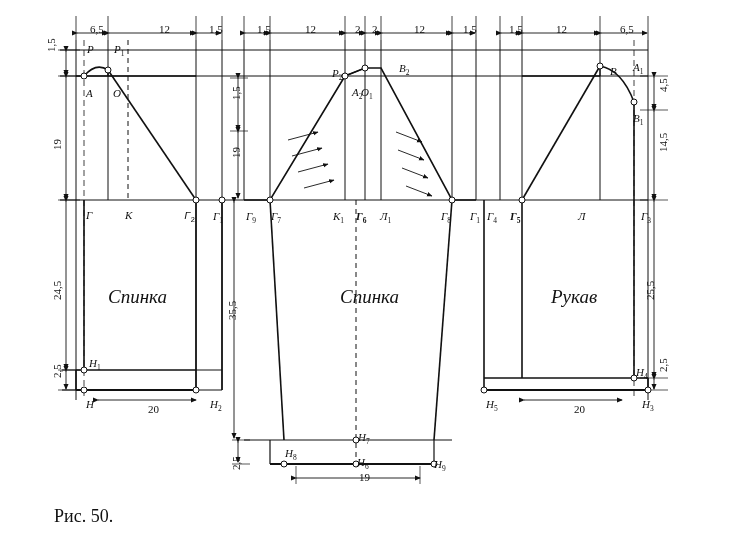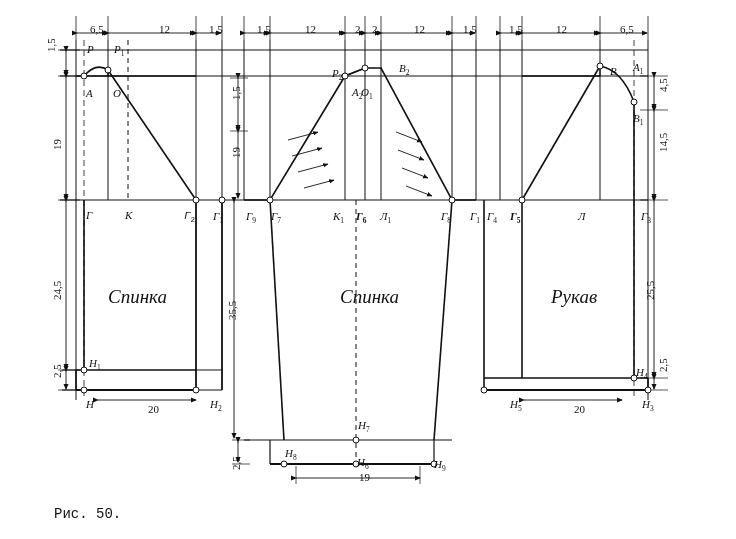--- a/index.html
+++ b/index.html
@@ -4,21 +4,21 @@
 <style>
   html,body{margin:0;padding:0;background:#fff;}
   body{width:736px;height:539px;position:relative;overflow:hidden;
        font-family:"Liberation Serif", serif;color:#111;}
   #sheet{position:absolute;left:0;top:0;width:736px;height:539px;}
   svg{position:absolute;left:0;top:0;width:736px;height:539px;}
   .lbl{position:absolute;font-size:11px;line-height:11px;white-space:nowrap;}
   .lbl i{font-style:italic;}
   .num{position:absolute;font-size:11px;line-height:11px;white-space:nowrap;}
   .part{position:absolute;font-size:19px;font-style:italic;white-space:nowrap;}
-  .cap{position:absolute;font-size:14px;white-space:nowrap;font-family:Liberation Mono, monospace;}
+  .cap{position:absolute;font-size:18px;white-space:nowrap;}
   sub{font-size:7.5px;}
 </style>
 </head>
 <body>
 
 <div id="sheet">
 
   <svg viewBox="0 0 736 539">
     <defs>
       <marker id="ar" markerWidth="7" markerHeight="7" refX="6" refY="3" orient="auto">
@@ -275,23 +275,23 @@
       <div class="lbl" style="left: 441px; top: 211px;"><i>Г</i><sub>8</sub></div>
       <div class="lbl" style="left: 470px; top: 211px;"><i>Г</i><sub>1</sub></div>
       <div class="lbl" style="left: 510px; top: 211px; font-weight: bold;"><i>Г</i><sub>5</sub></div>
       <div class="lbl" style="left: 487px; top: 211px;"><i>Г</i><sub>4</sub></div>
       <div class="lbl" style="left: 578px; top: 211px;"><i>Л</i></div>
       <div class="lbl" style="left: 641px; top: 211px;"><i>Г</i><sub>3</sub></div>
       <div class="lbl" style="left: 610px; top: 66px;"><i>В</i></div>
       <div class="lbl" style="left: 633px; top: 62px;"><i>А</i><sub>1</sub></div>
       <div class="lbl" style="left: 633px; top: 113px;"><i>В</i><sub>1</sub></div>
       <div class="lbl" style="left: 636px; top: 367px;"><i>Н</i><sub>4</sub></div>
-      <div class="lbl" style="left: 486px; top: 399px; margin-left: 24px;"><i>Н</i><sub>5</sub></div>
+      <div class="lbl" style="left: 486px; top: 399px;"><i>Н</i><sub>5</sub></div>
       <div class="lbl" style="left: 642px; top: 399px;"><i>Н</i><sub>3</sub></div>
-      <div class="lbl" style="left: 358px; top: 420px;"><i>Н</i><sub>7</sub></div>
+      <div class="lbl" style="left: 358px; top: 432px;"><i>Н</i><sub>7</sub></div>
       <div class="lbl" style="left: 285px; top: 448px;"><i>Н</i><sub>8</sub></div>
       <div class="lbl" style="left: 357px; top: 457px;"><i>Н</i><sub>6</sub></div>
       <div class="lbl" style="left: 434px; top: 459px;"><i>Н</i><sub>9</sub></div>
     </div>
   <div id="parts">
       <div class="part" style="left: 108px; top: 286px;">Спинка</div>
       <div class="part" style="left: 340px; top: 286px;">Спинка</div>
       <div class="part" style="left: 551px; top: 286px;">Рукав</div>
     </div>
 

